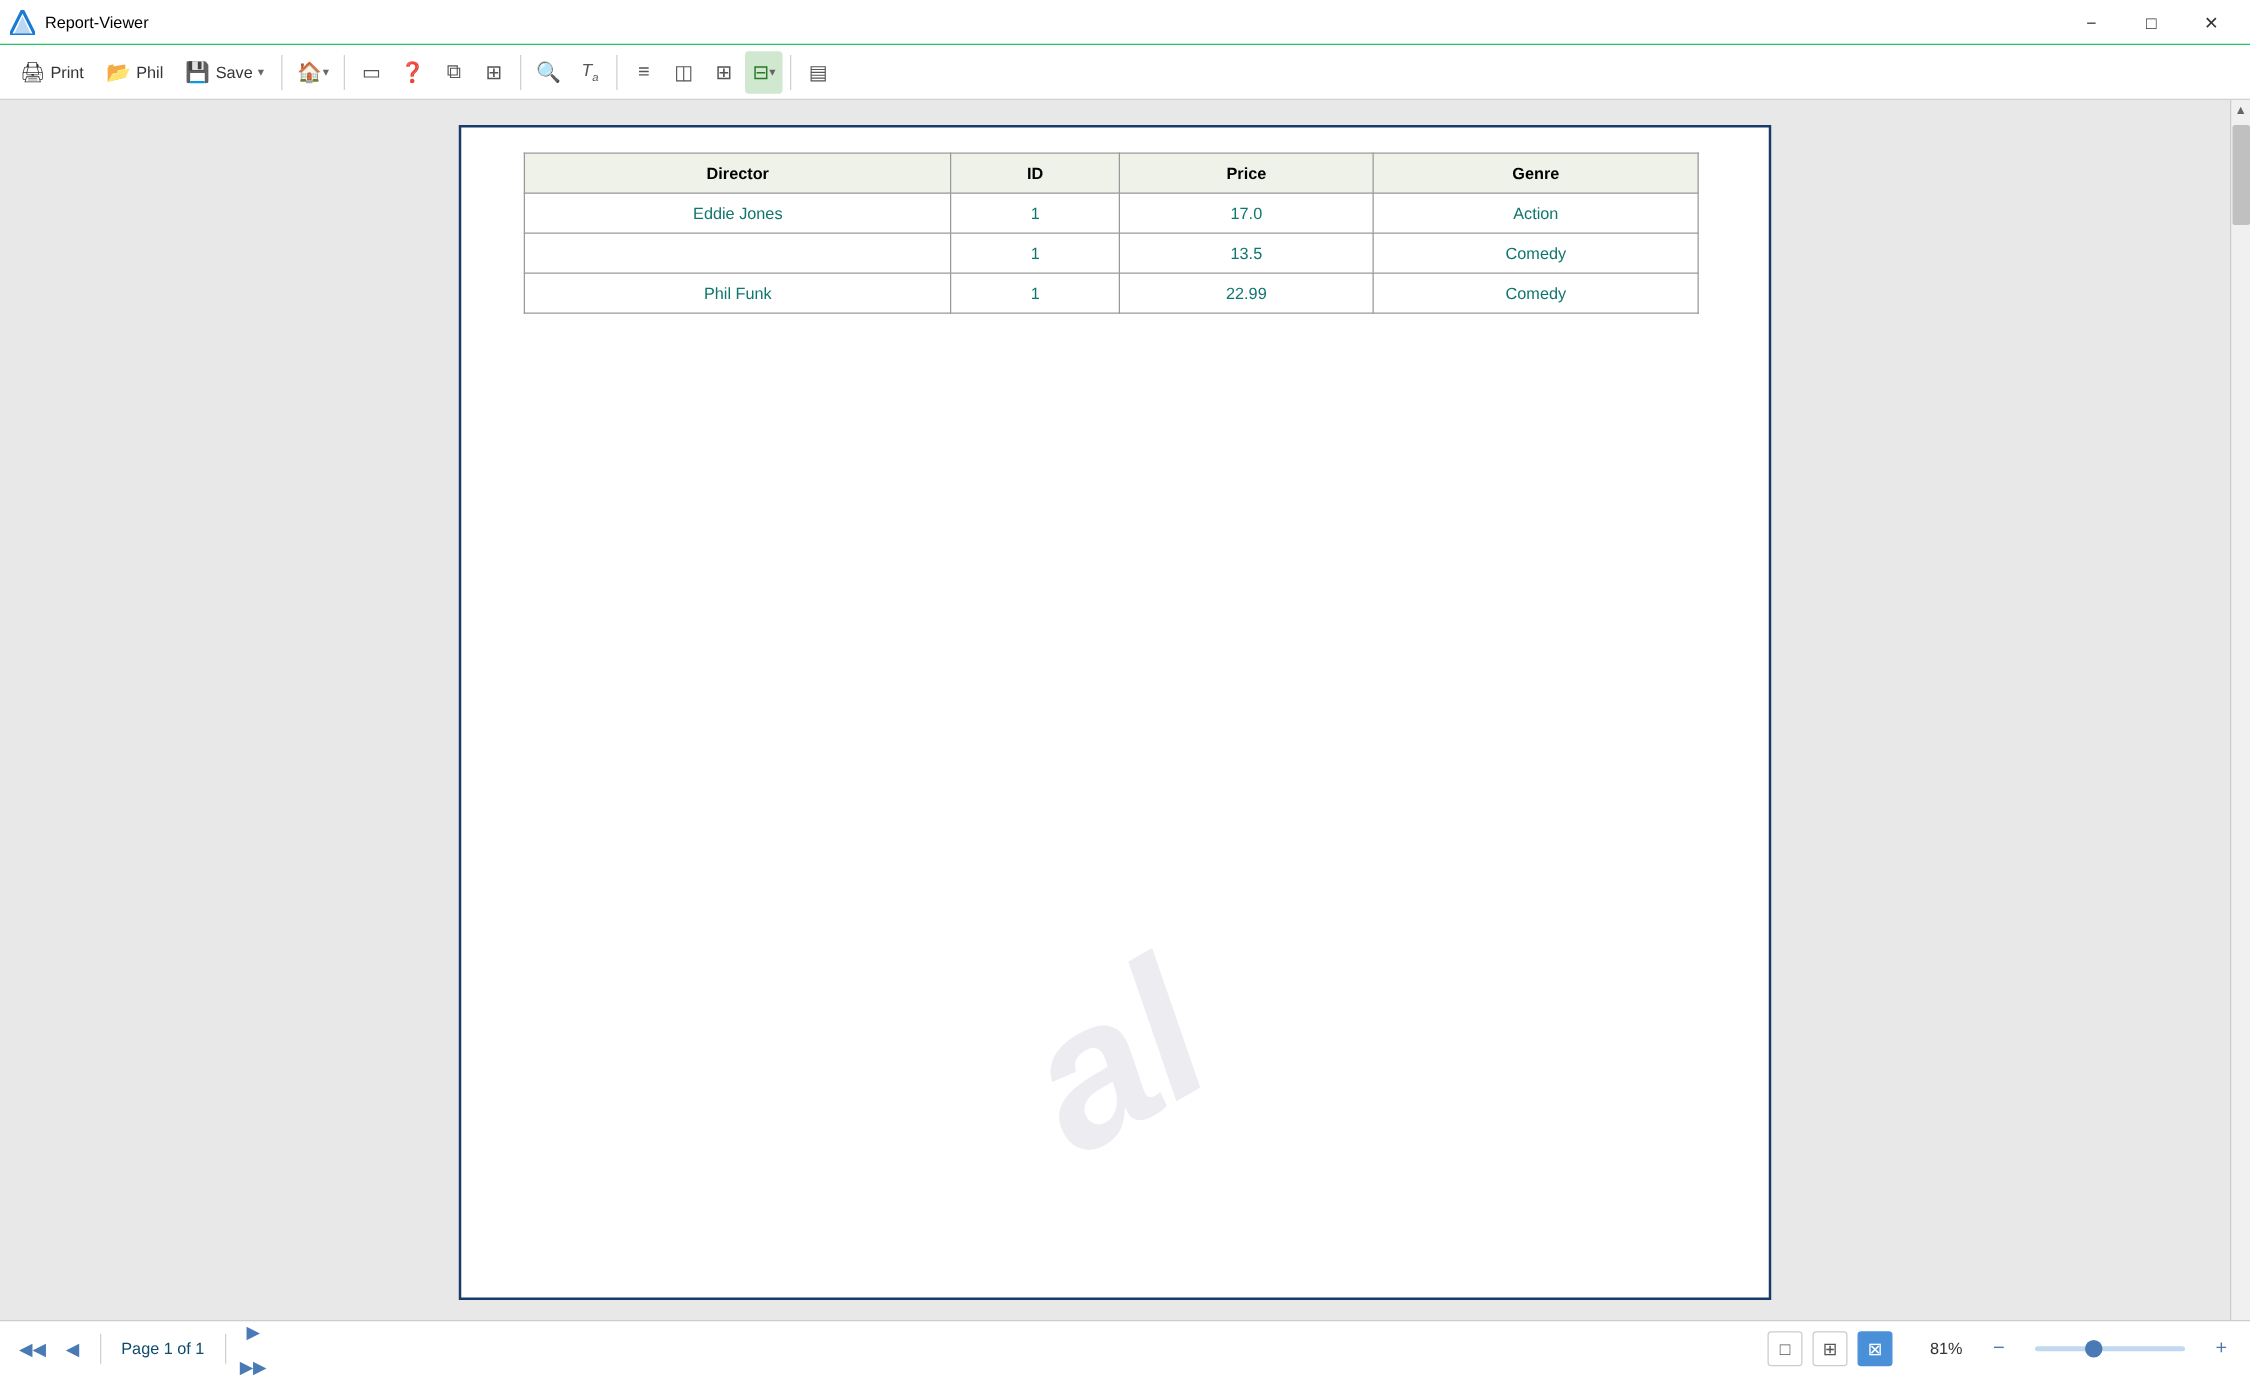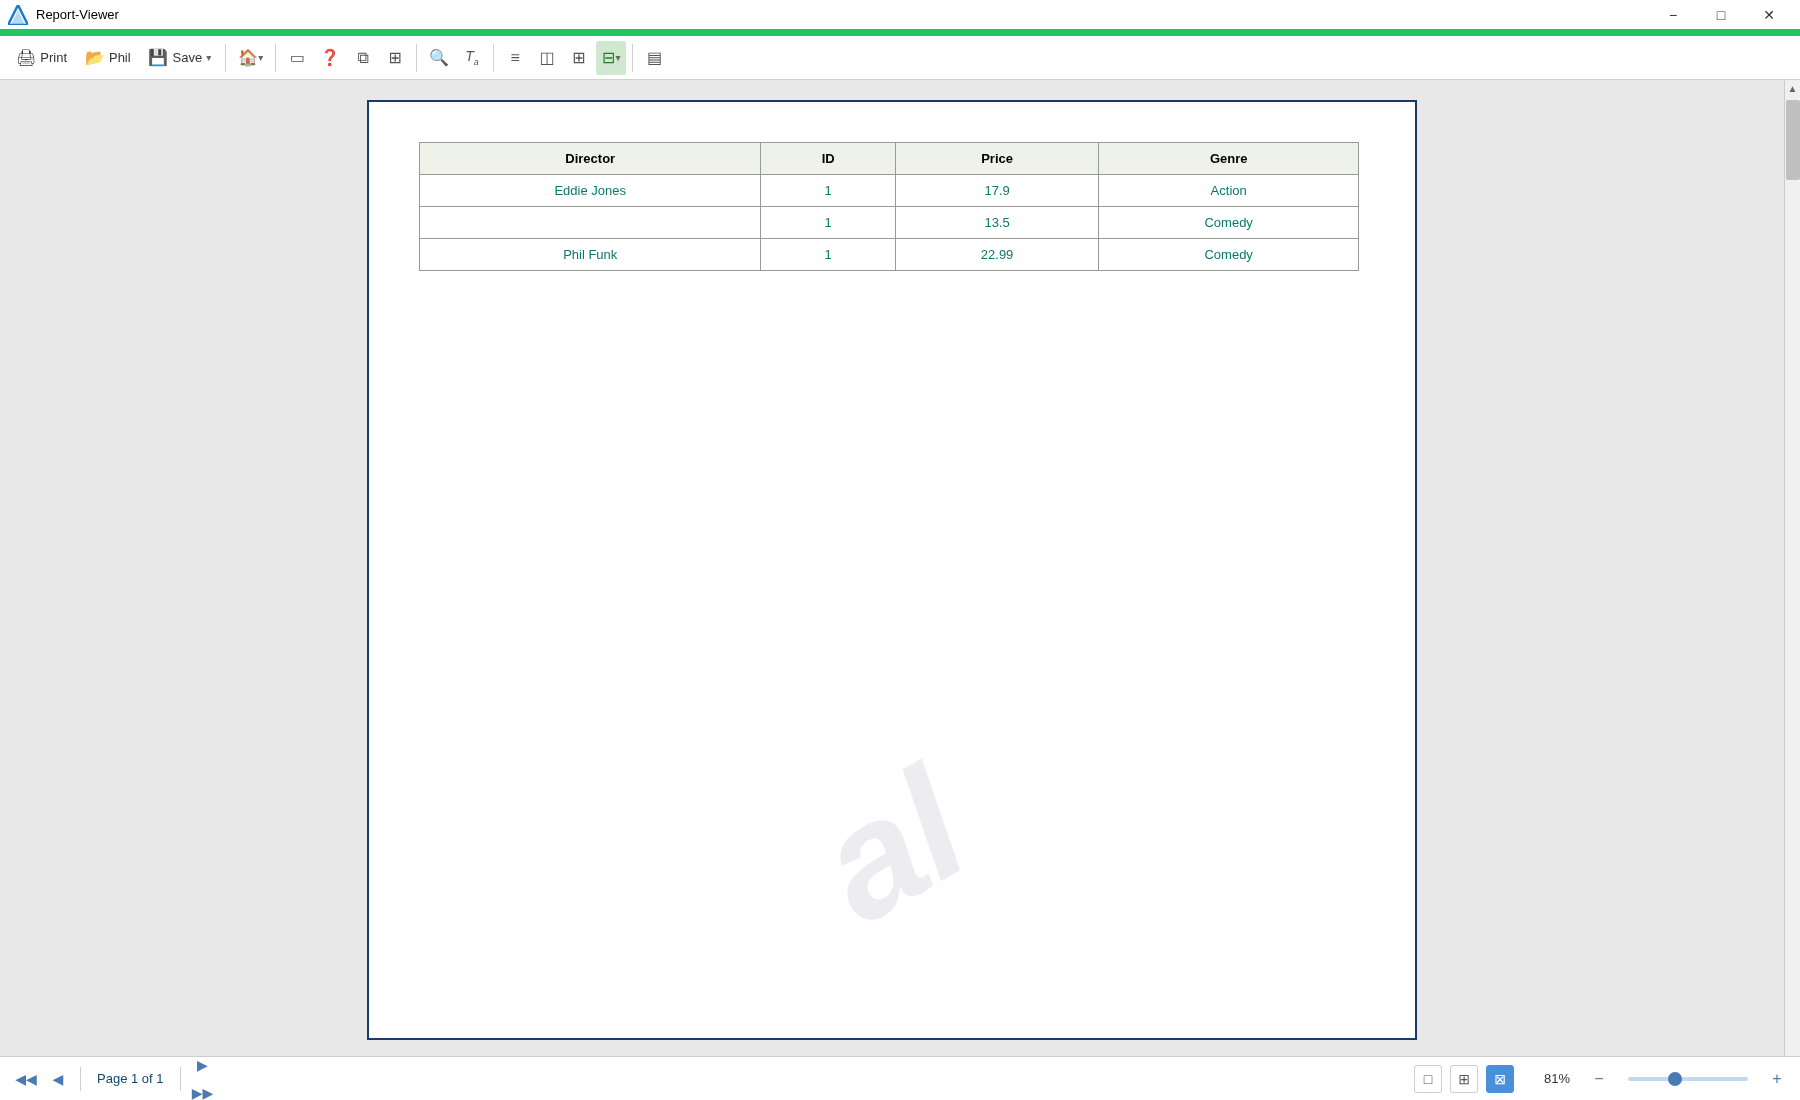--- a/index.html
+++ b/index.html
@@ -10,21 +10,21 @@
       width: 1800px;
       height: 1100px;
       overflow: hidden;
       display: flex;
       flex-direction: column;
     }
 
     
     #title-bar {
       background: #ffffff;
-      border-bottom: 7px solid #22c55e;
+      border-bottom: 1px solid #22c55e;
       display: flex;
       align-items: center;
       justify-content: space-between;
       padding: 0 8px;
       height: 36px;
       flex-shrink: 0;
     }
     #title-bar-left {
       display: flex;
       align-items: center;
@@ -126,21 +126,21 @@
       overflow-y: auto;
       padding: 20px;
     }
 
     #report-page {
       background: #ffffff;
       border: 2px solid #1a3a6a;
       width: 1050px;
       min-height: 940px;
       position: relative;
-      padding: 40px 50px;
+      padding: 20px 50px;
       flex-shrink: 0;
     }
 
     
     #watermark {
       position: absolute;
       bottom: 100px;
       left: 50%;
       transform: translateX(-50%) rotate(-30deg);
       font-size: 160px;
@@ -409,21 +409,21 @@
             <th>ID</th>
             <th>Price</th>
             <th>Genre</th>
           </tr>
         </thead>
         <tbody id="report-table-body">
 
         <tr>
               <td>Eddie Jones</td>
               <td>1</td>
-              <td>17.9</td>
+              <td>17.0</td>
               <td>Action</td>
             </tr>
             <tr>
               <td></td>
               <td>1</td>
               <td>13.5</td>
               <td>Comedy</td>
             </tr>
             <tr>
               <td>Phil Funk</td>

